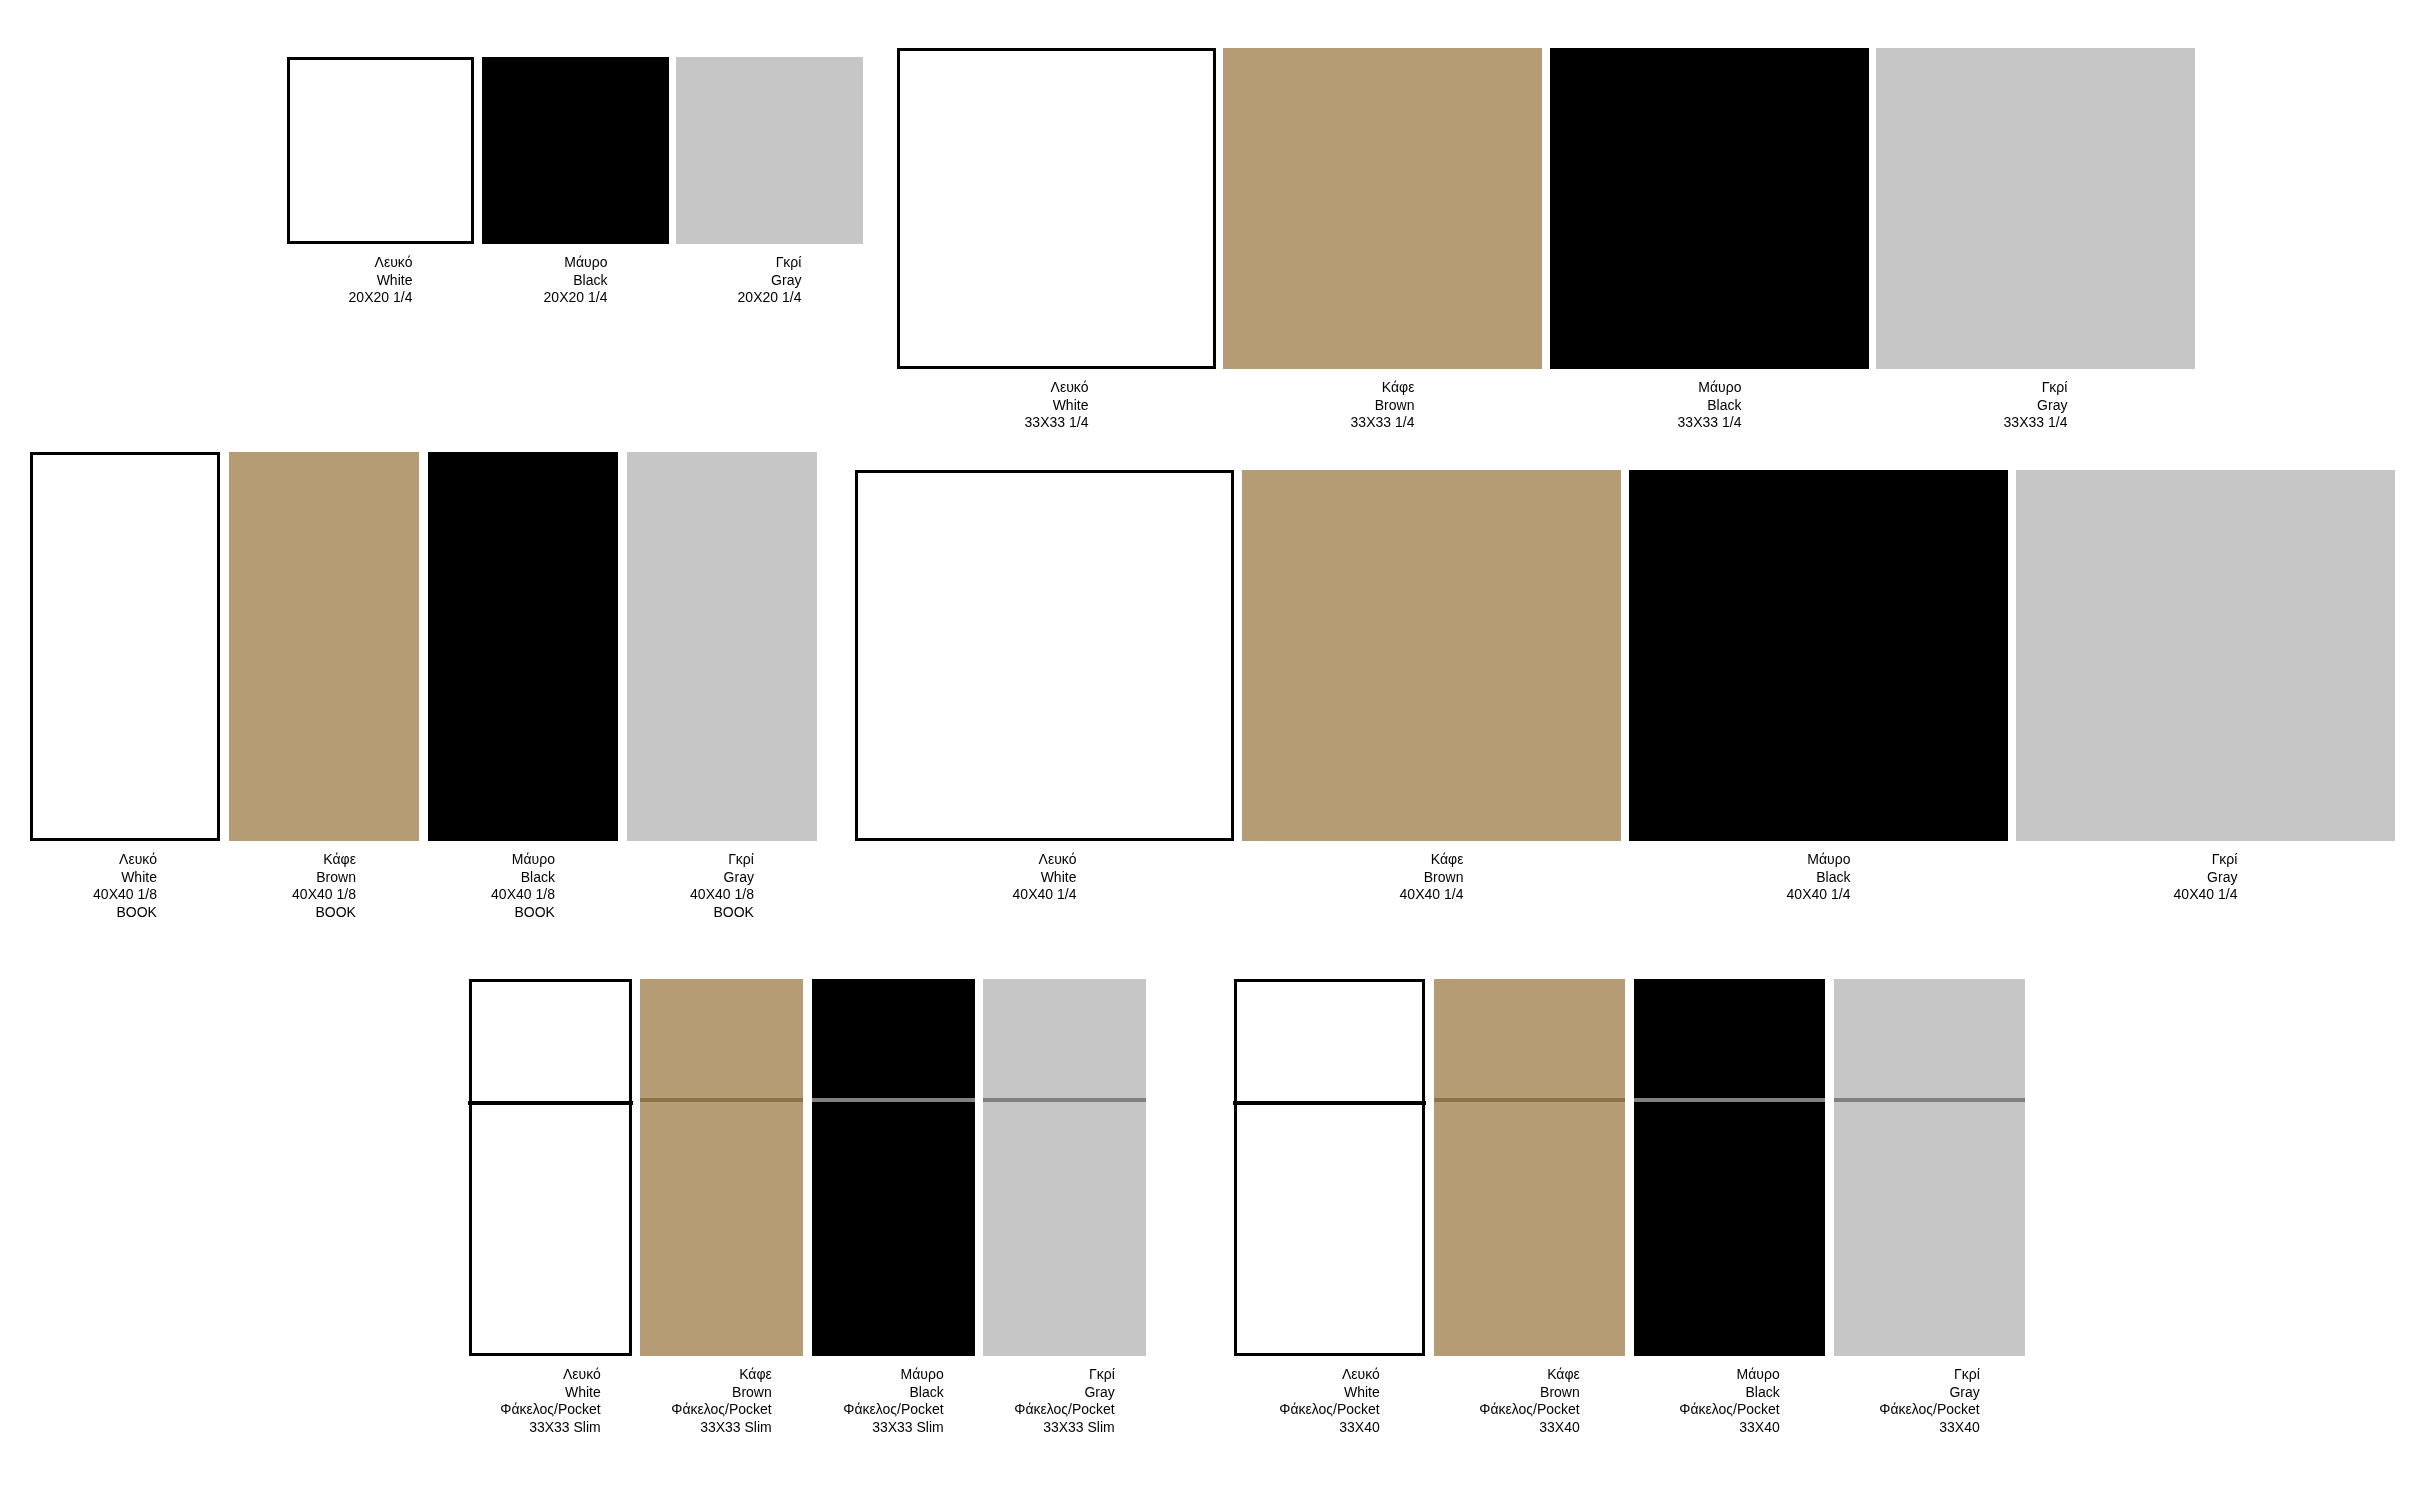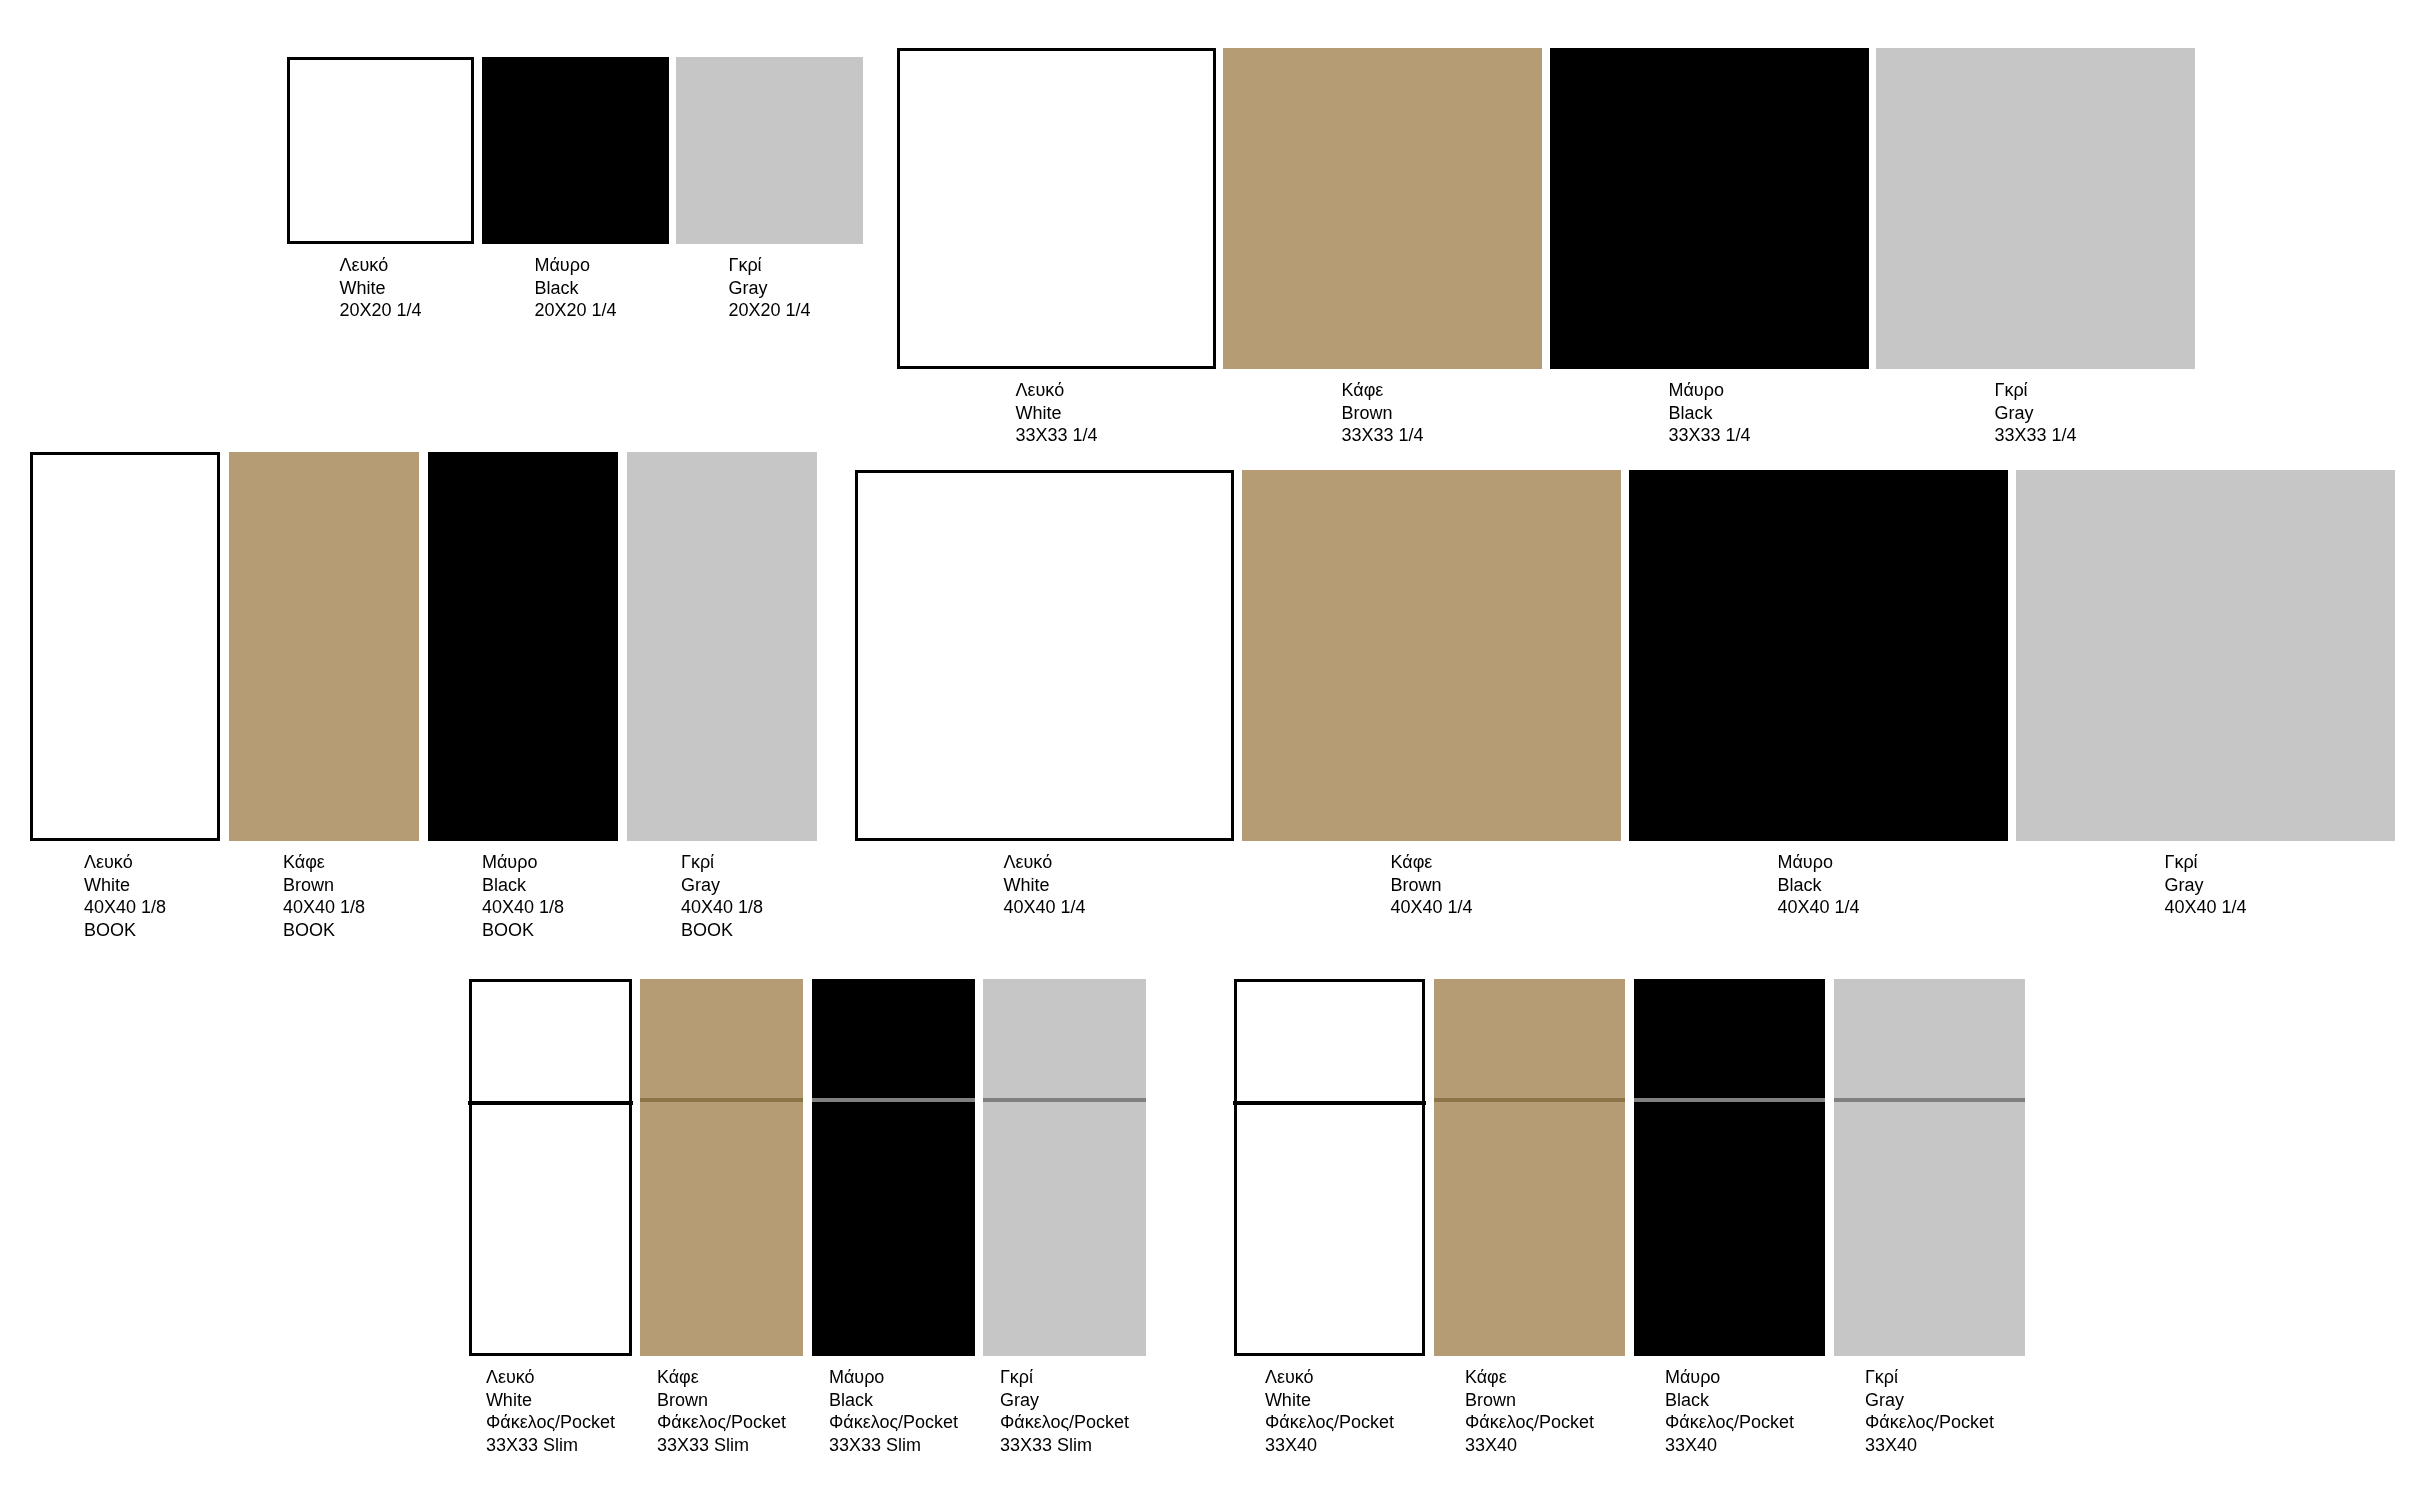--- a/index.html
+++ b/index.html
@@ -59,23 +59,23 @@
   }
   .pocket-line.on-white { background: #000000; }
   .pocket-line.on-brown { background: #8a7448; }
   .pocket-line.on-black { background: #808080; }
   .pocket-line.on-gray  { background: #808080; }
 
   .swatch-caption {
     position: absolute;
     left: 50%;
     transform: translateX(-50%);
-    text-align: left;
+    text-align: right;
     white-space: nowrap;
-    font-size: 18px;
+    font-size: 14px;
     line-height: 1.26;
     letter-spacing: 0px;
     color: #000000;
   }
   .swatch-caption div {
     white-space: nowrap;
   }
 </style>
 </head>
 <body>

